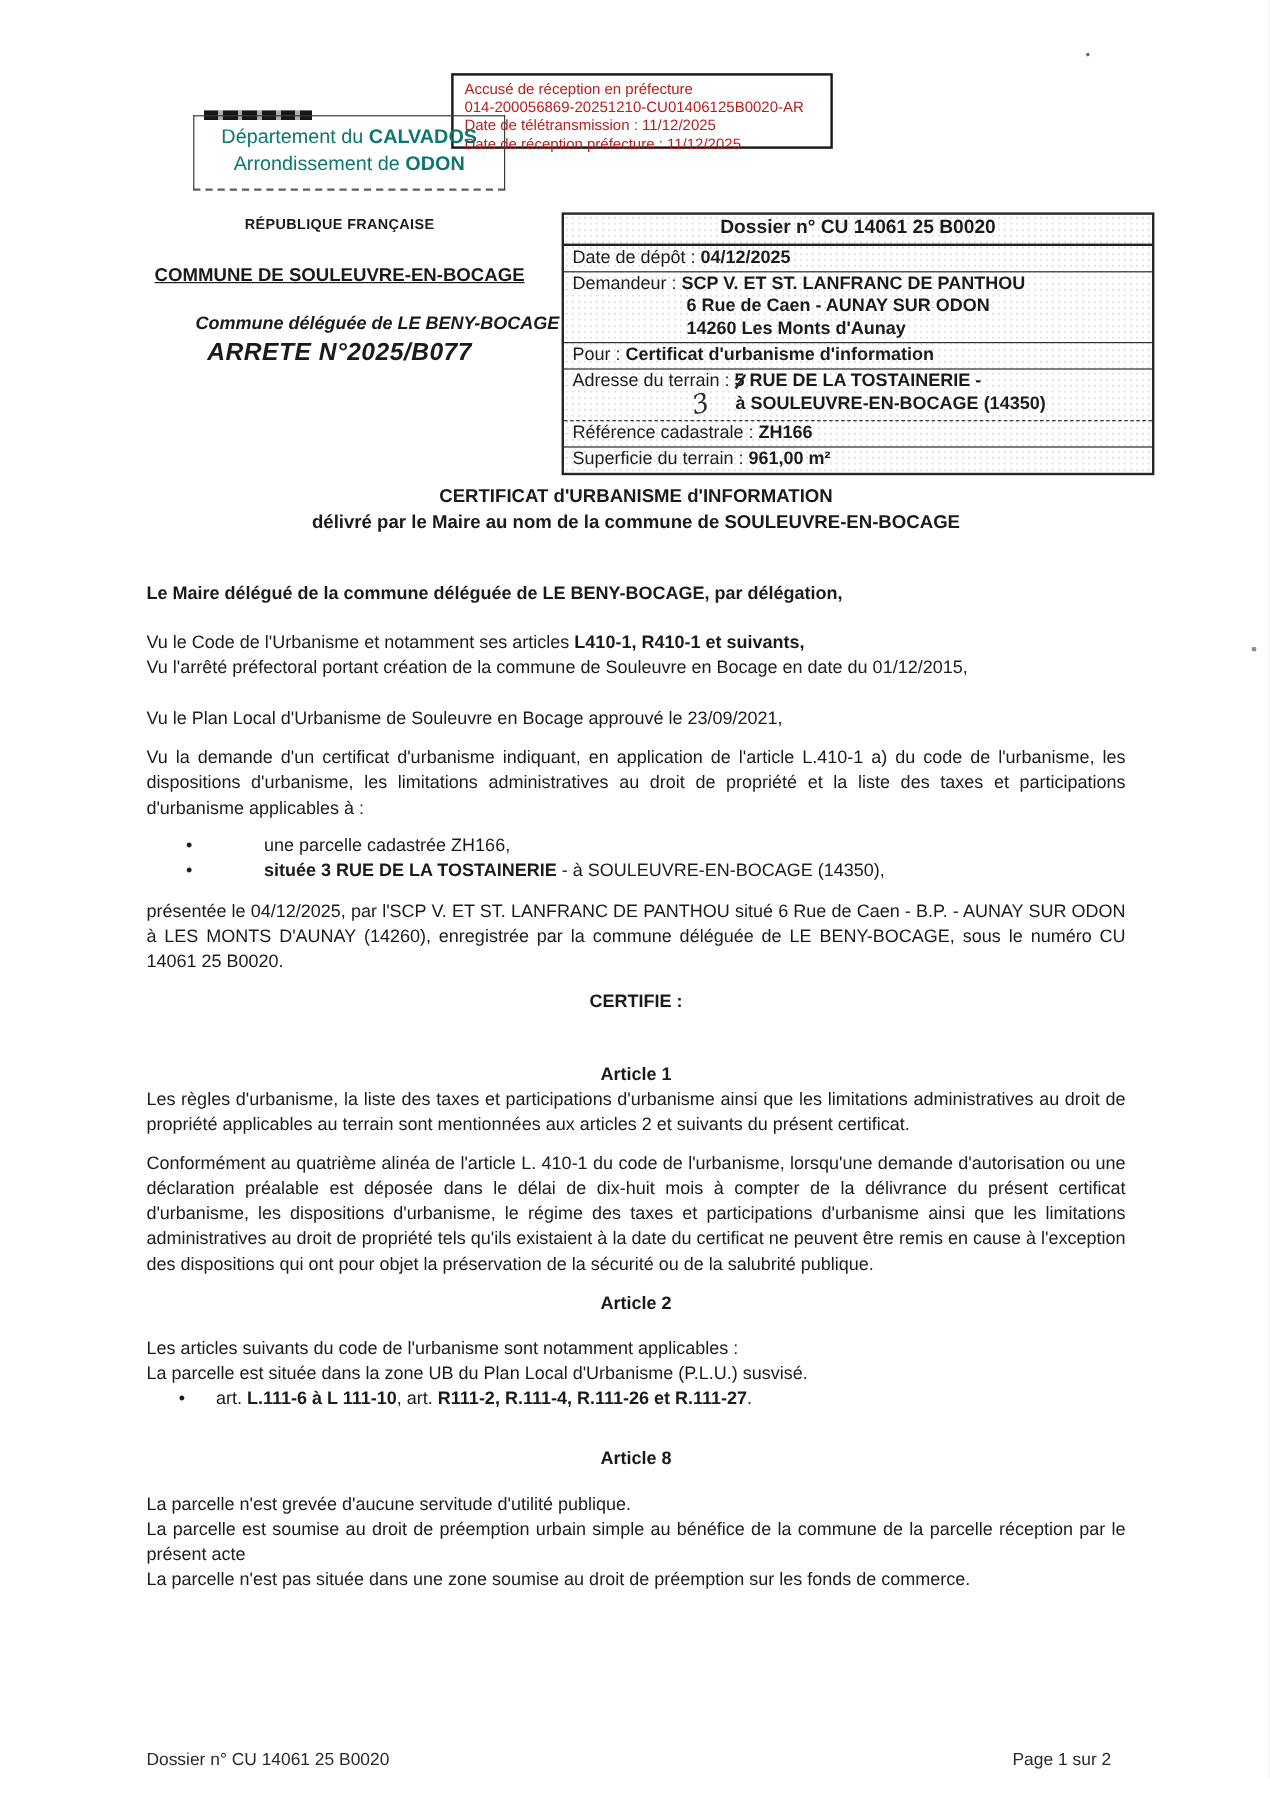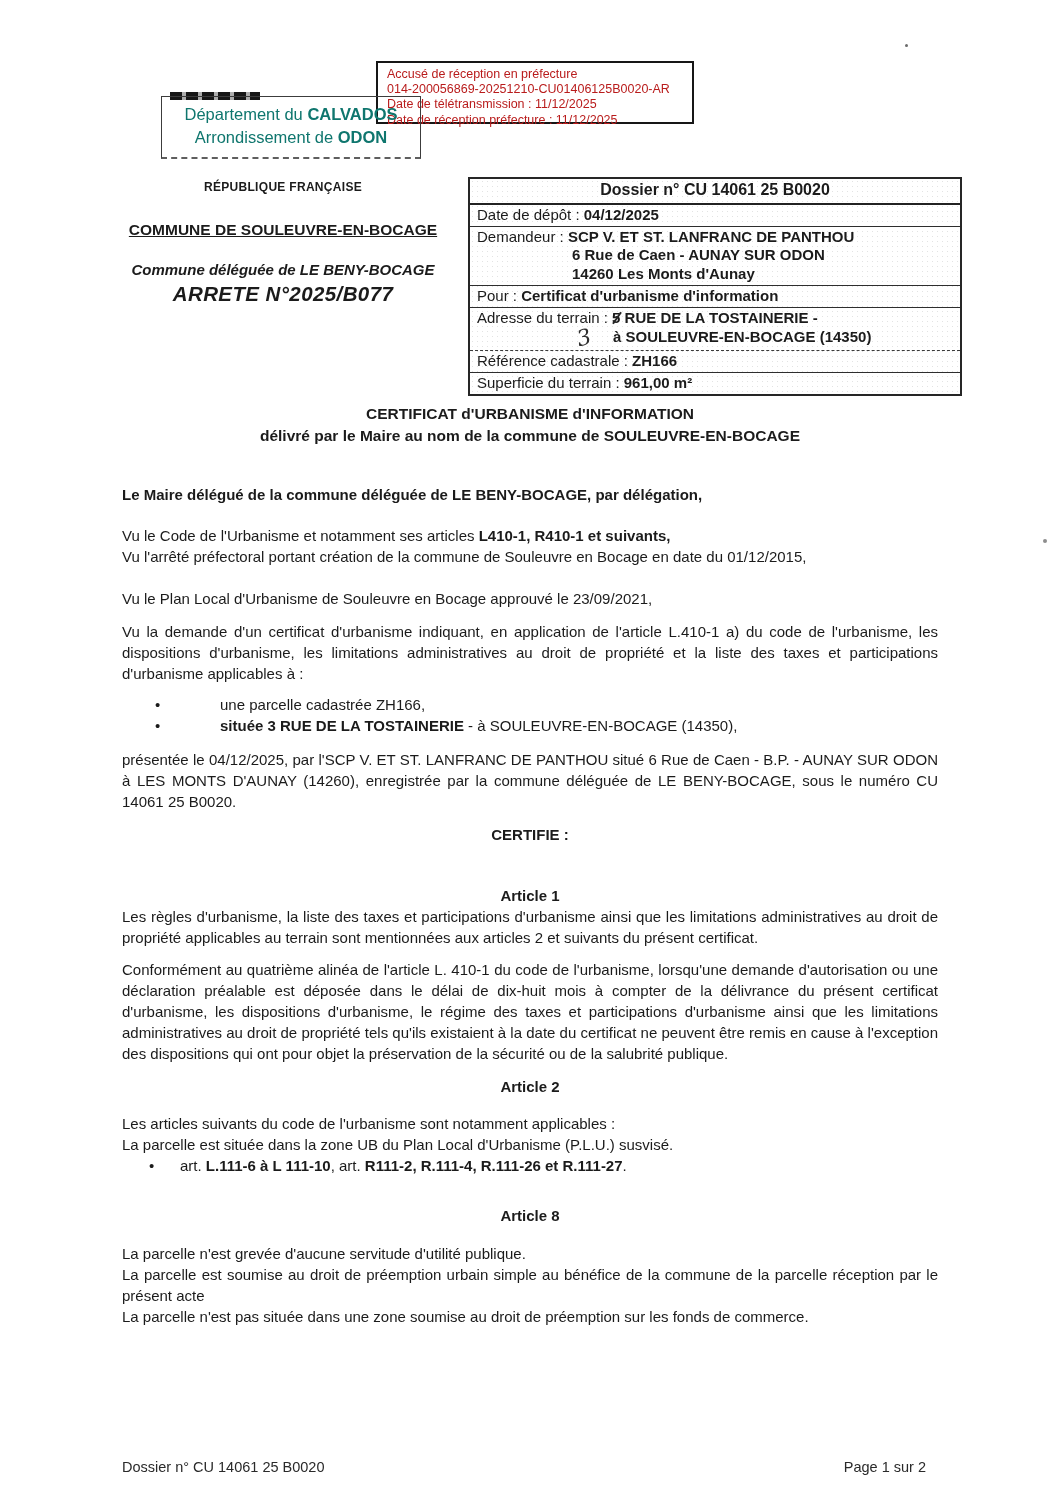--- a/index.html
+++ b/index.html
@@ -27,21 +27,21 @@
   }
   .dept-smudge {
     position:absolute; left:170px; top:92px; width:90px; height:8px;
     background:repeating-linear-gradient(90deg,#171717 0 12px,rgba(20,20,20,0.35) 12px 16px);
   }
 
   
   .left-col { position:absolute; left:100px; top:180px; width:366px; text-align:center; }
   .republic { font-weight:bold; font-size:12px; letter-spacing:0.3px; }
   .commune { margin-top:27px; font-weight:bold; text-decoration:underline; font-size:15.5px; }
-  .delegated { margin-top:22px; font-weight:bold; font-style:italic; font-size:15px; }
+  .delegated { margin-top:22px; font-weight:bold; font-style:italic; font-size:15px;text-align:right; }
   .arrete { margin-top:4px; font-weight:bold; font-style:italic; font-size:20.5px; letter-spacing:0.4px; }
 
   
   .dossier {
     position:absolute; left:468px; top:177px; width:494px; box-sizing:border-box;
     border:2px solid #262626;
     background-image:radial-gradient(rgba(70,70,70,0.15) 0.9px, transparent 1px);
     background-size:5px 5px;
     font-size:15px;
   }

